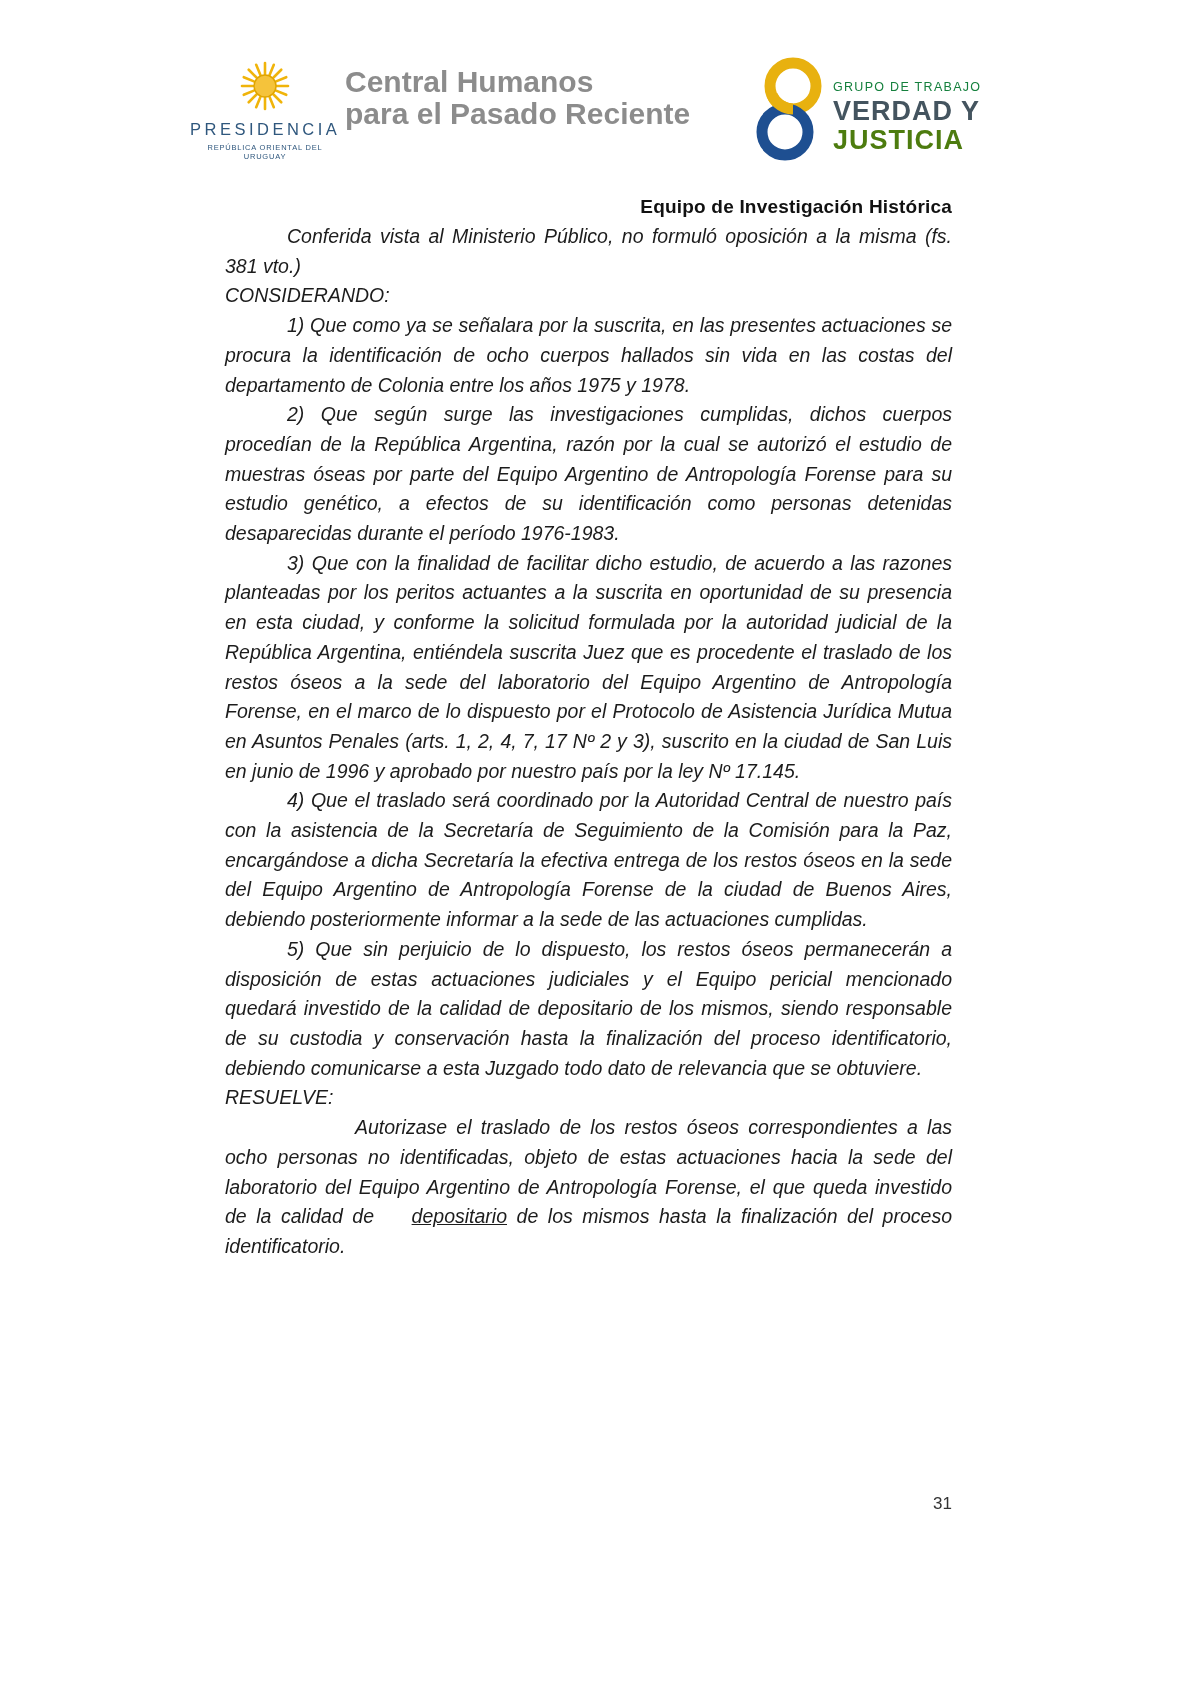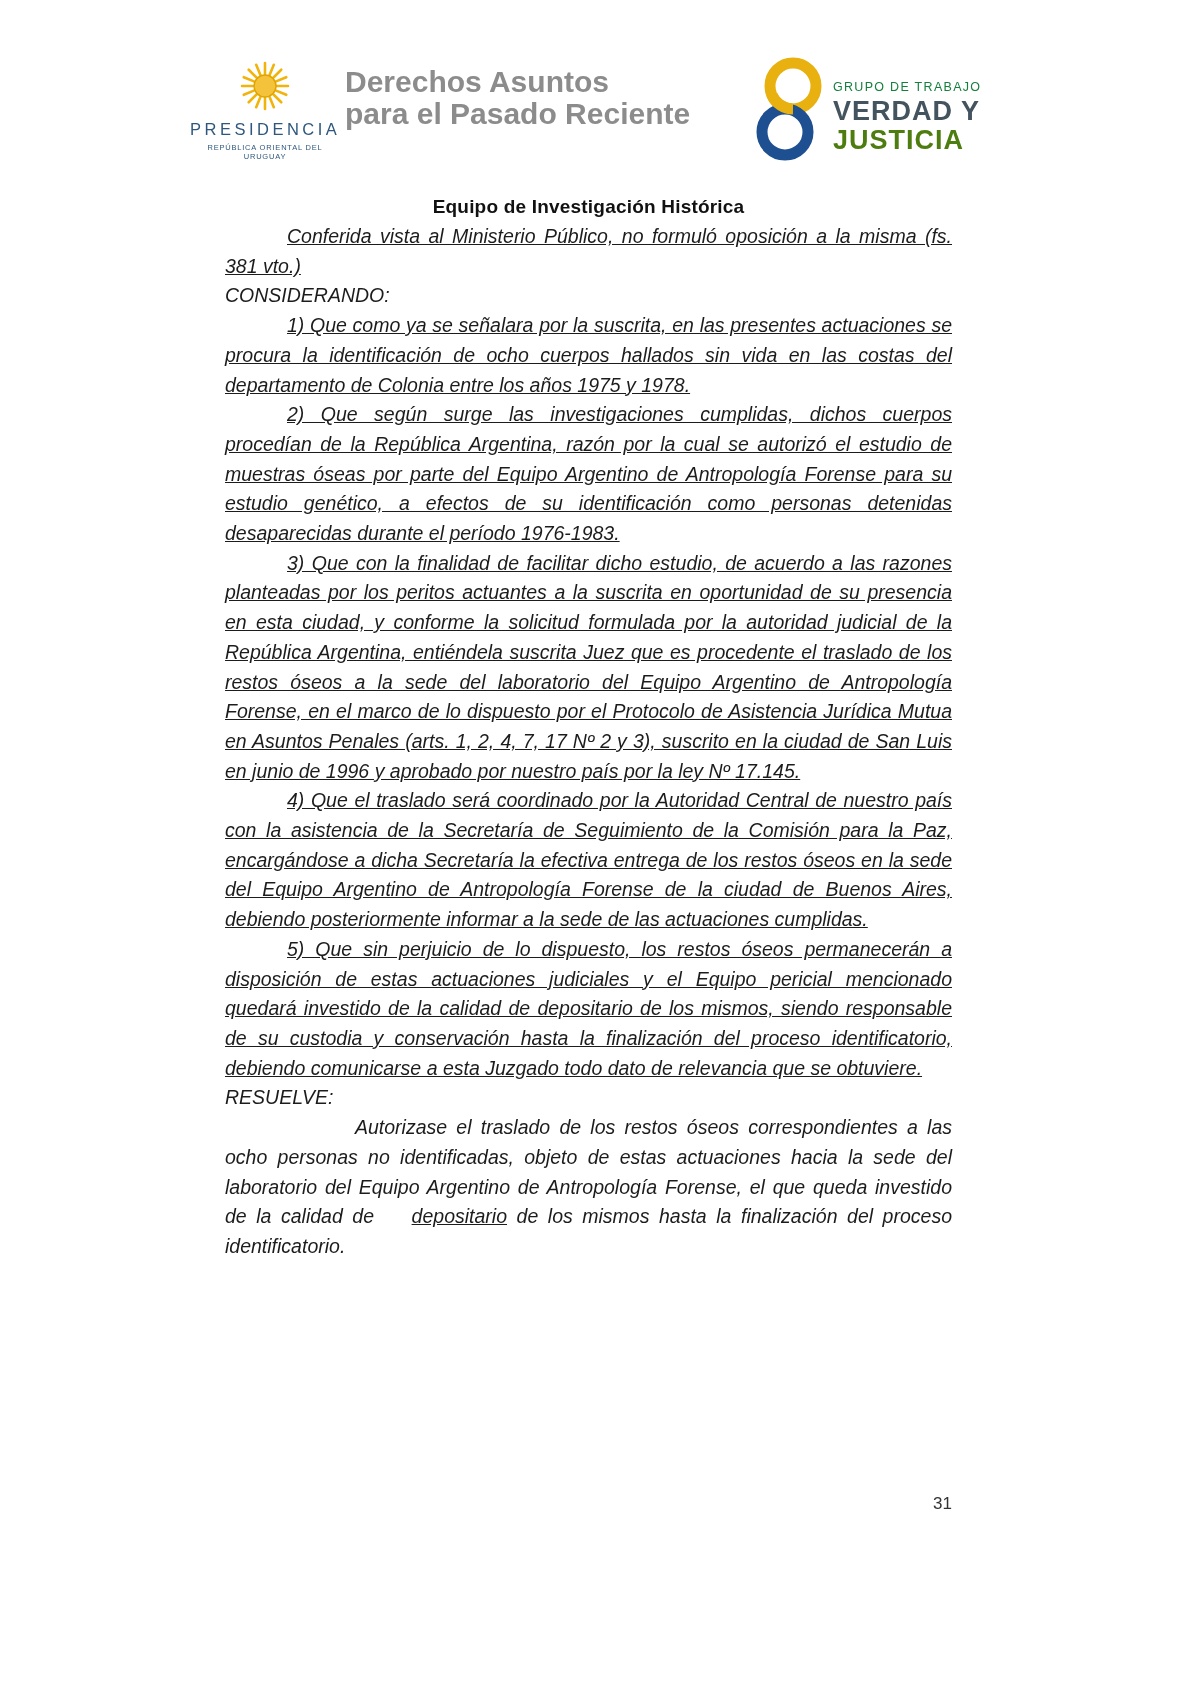--- a/index.html
+++ b/index.html
@@ -40,30 +40,30 @@
   .grupo-line3 { color: #4d7c0f; font-size: 27px; font-weight: 700; letter-spacing: 1px; line-height: 29px; }
 
   
   .content {
     position: absolute; left: 225px; top: 196px; width: 727px;
     color: #1c1c1c;
   }
   .doc-heading {
     margin: 0 0 4px 0;
     font-size: 19px; font-weight: 700; font-style: normal;
-    text-align: center; letter-spacing: 0.2px; color: #111;
+    text-align: right; letter-spacing: 0.2px; color: #111;
   }
   .content p {
     margin: 0;
     font-style: italic;
     font-size: 19.5px;
     line-height: 29.7px;
     text-align: justify;
   }
-  .indent    { text-indent: 62px; text-decoration: underline; }
+  .indent    { text-indent: 62px; }
   .indent-lg { text-indent: 130px; }
   .underline { text-decoration: underline; margin-left: 28px; }
 
   .page-number {
     position: absolute; top: 1494px; right: 239px;
     font-size: 17px; color: #333; font-style: normal;
   }
 </style>
 </head>
 <body>
@@ -95,21 +95,21 @@
           </g>
           <circle r="11" fill="#F5C33B"></circle>
           <circle r="11" fill="none" stroke="#E0A400" stroke-width="1.5"></circle>
         </g>
       </svg>
       <div class="pres-title">PRESIDENCIA</div>
       <div class="pres-sub">REPÚBLICA ORIENTAL DEL URUGUAY</div>
     </div>
 
     <div class="secretaria">
-      <div class="sec-line2">Derechos Asuntos</div>
+      <div class="sec-line2">Central Humanos</div>
       <div class="sec-line3">para el Pasado Reciente</div>
     </div>
 
     <div class="grupo-rings">
       <svg width="76" height="122" viewBox="0 0 76 122" aria-hidden="true">
         <circle cx="41" cy="30" r="23" fill="none" stroke="#E8B10F" stroke-width="11"></circle>
         <circle cx="33" cy="76" r="23" fill="none" stroke="#1E4F91" stroke-width="11"></circle>
         <path d="M 41 53 A 23 23 0 0 1 20 39" fill="none" stroke="#E8B10F" stroke-width="11"></path>
       </svg>
     </div>

